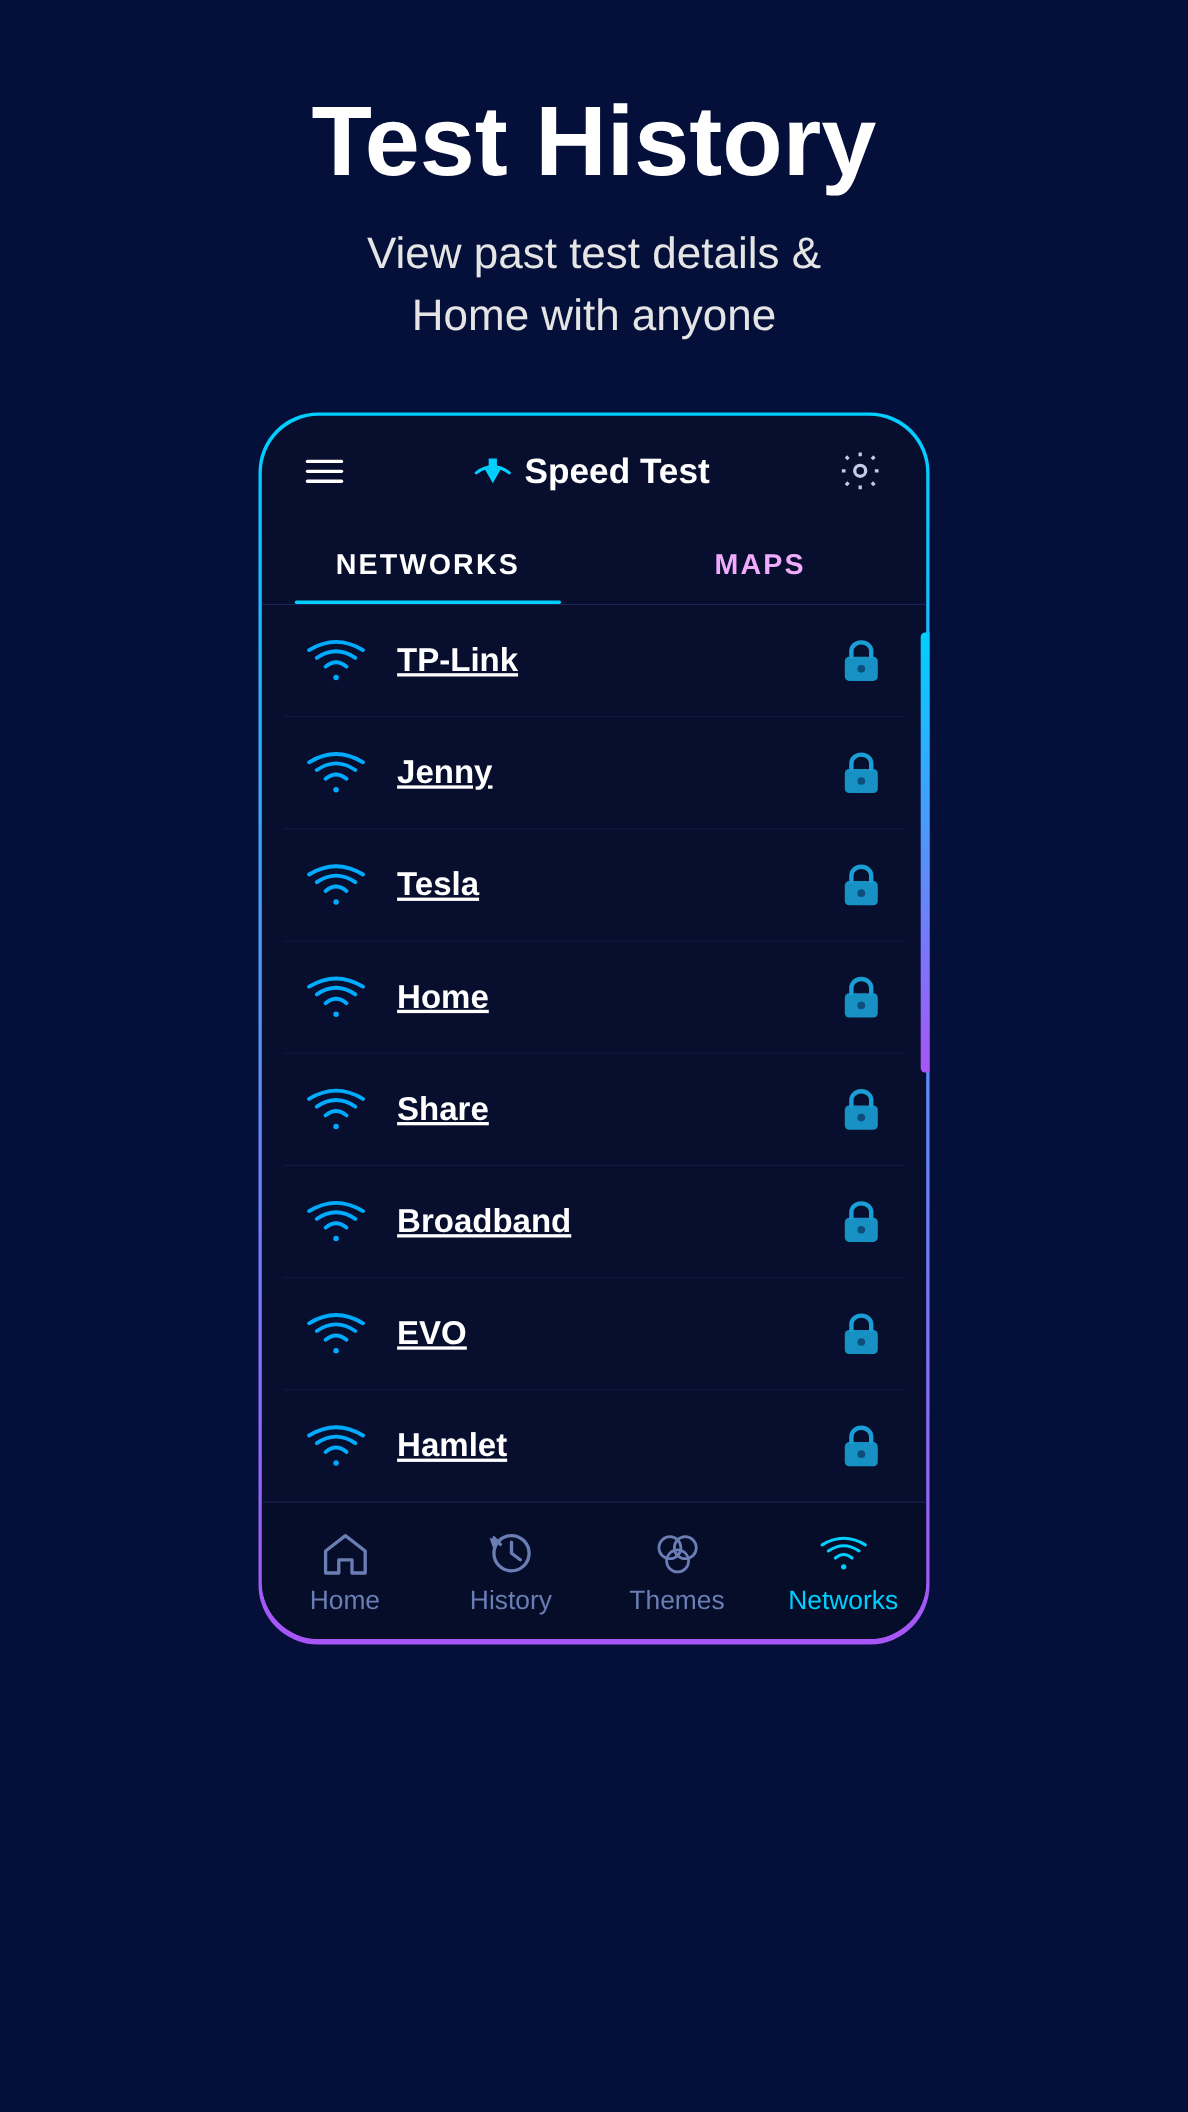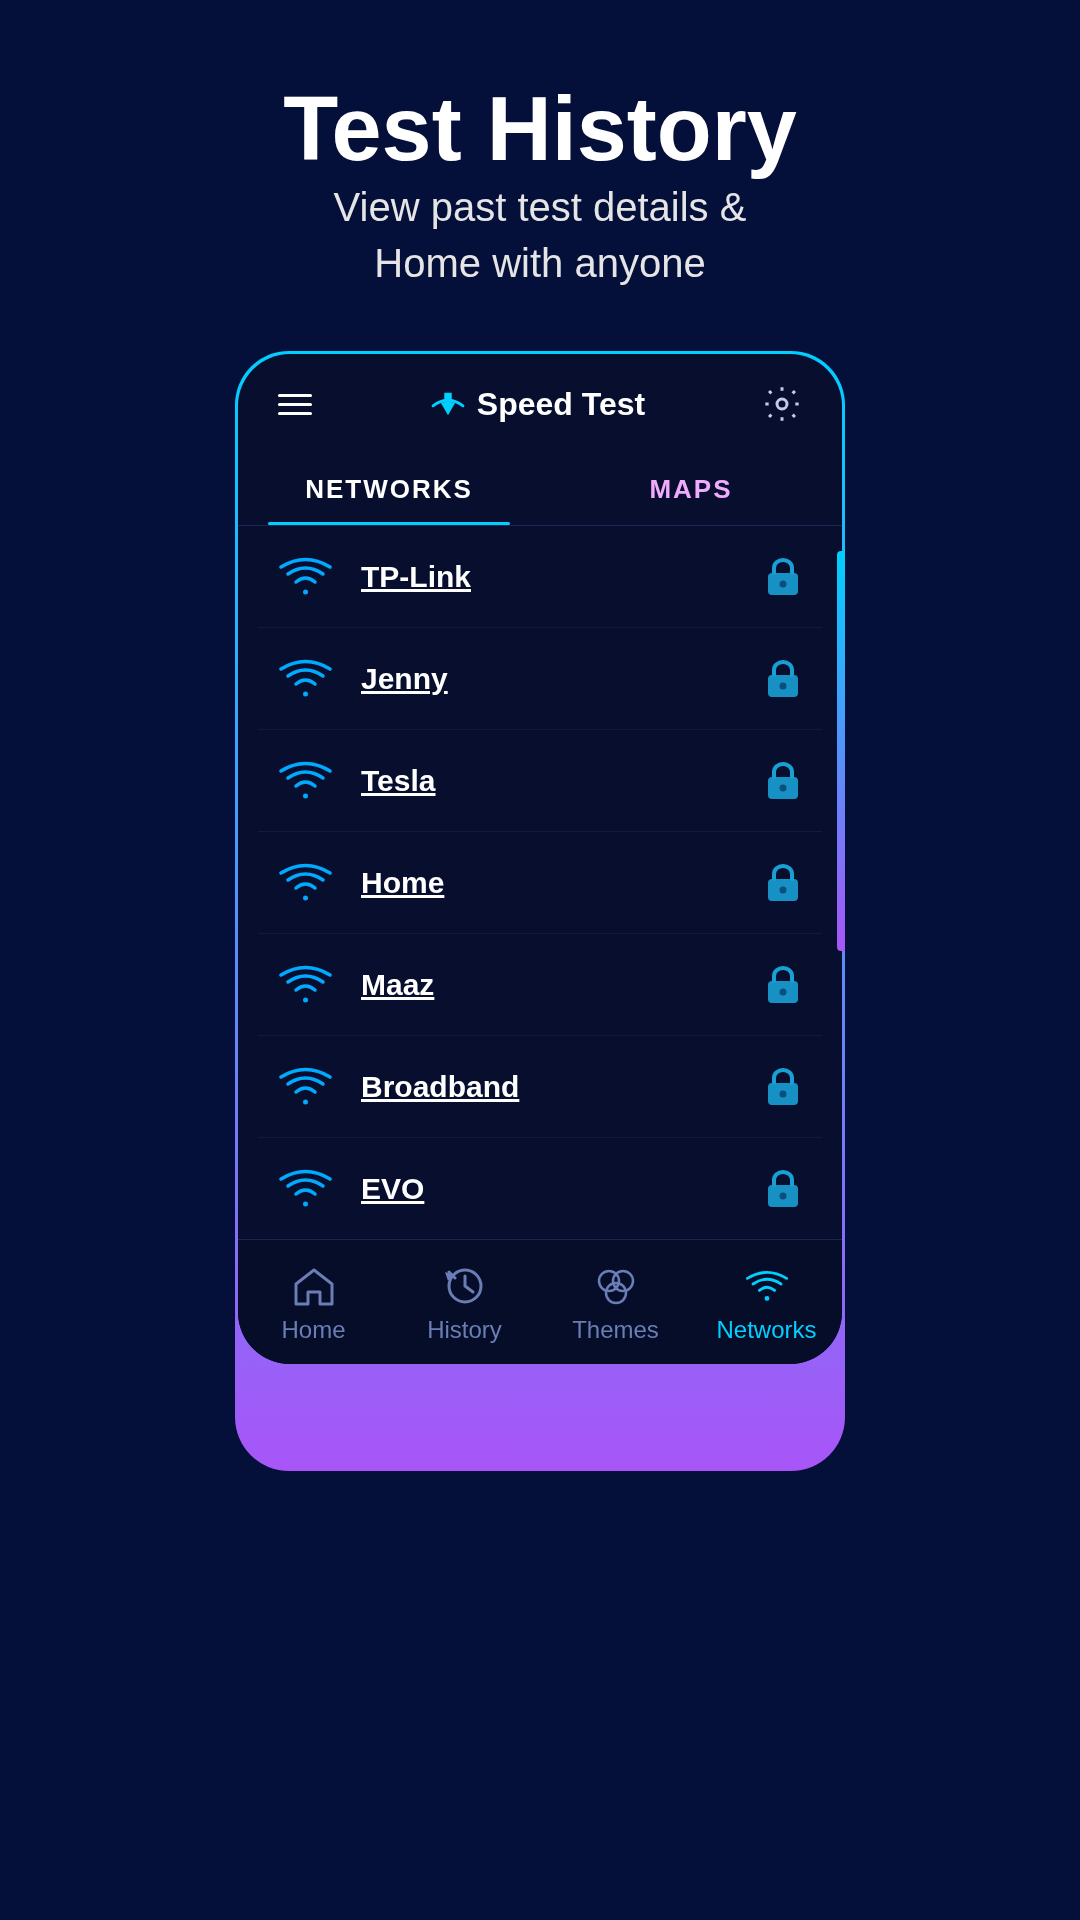--- a/index.html
+++ b/index.html
@@ -19,20 +19,21 @@
       width: 100%;
       padding: 80px 40px 60px;
       text-align: center;
     }
 
     .main-title {
       font-size: 90px;
       font-weight: 900;
       color: #ffffff;
       line-height: 1.1;
+      margin-bottom: 24px;
     }
 
     .subtitle {
       font-size: 40px;
       color: #e5e5e5;
       line-height: 1.4;
     }
 
     
     .phone-outer {
@@ -333,21 +334,21 @@
         </svg>
       </div>
 
       <div class="network-item">
         <svg class="wifi-signal" viewBox="0 0 55 45">
           <path d="M27.5 38 L27.5 38" stroke="#00aaff" stroke-width="5" stroke-linecap="round"></path>
           <path d="M18 28 Q27.5 20 37 28" stroke="#00aaff" stroke-width="3.5" fill="none" stroke-linecap="round"></path>
           <path d="M10 20 Q27.5 8 45 20" stroke="#00aaff" stroke-width="3.5" fill="none" stroke-linecap="round"></path>
           <path d="M3 13 Q27.5 -2 52 13" stroke="#00aaff" stroke-width="3.5" fill="none" stroke-linecap="round"></path>
         </svg>
-        <span class="network-name">Maaz</span>
+        <span class="network-name">Share</span>
         <svg class="lock-icon" viewBox="0 0 38 44" fill="none">
           <rect x="4" y="18" width="30" height="22" rx="4" fill="#1a9fd4" opacity="0.9"></rect>
           <path d="M10 18V13C10 8.58 14 5 19 5C24 5 28 8.58 28 13V18" stroke="#1a9fd4" stroke-width="4" fill="none" stroke-linecap="round"></path>
           <circle cx="19" cy="29" r="3.5" fill="#0d4f7c"></circle>
         </svg>
       </div>
 
       <div class="network-item">
         <svg class="wifi-signal" viewBox="0 0 55 45">
           <path d="M27.5 38 L27.5 38" stroke="#00aaff" stroke-width="5" stroke-linecap="round"></path>
@@ -371,20 +372,34 @@
           <path d="M3 13 Q27.5 -2 52 13" stroke="#00aaff" stroke-width="3.5" fill="none" stroke-linecap="round"></path>
         </svg>
         <span class="network-name">EVO</span>
         <svg class="lock-icon" viewBox="0 0 38 44" fill="none">
           <rect x="4" y="18" width="30" height="22" rx="4" fill="#1a9fd4" opacity="0.9"></rect>
           <path d="M10 18V13C10 8.58 14 5 19 5C24 5 28 8.58 28 13V18" stroke="#1a9fd4" stroke-width="4" fill="none" stroke-linecap="round"></path>
           <circle cx="19" cy="29" r="3.5" fill="#0d4f7c"></circle>
         </svg>
       </div>
 
+      <div class="network-item">
+        <svg class="wifi-signal" viewBox="0 0 55 45">
+          <path d="M27.5 38 L27.5 38" stroke="#00aaff" stroke-width="5" stroke-linecap="round"></path>
+          <path d="M18 28 Q27.5 20 37 28" stroke="#00aaff" stroke-width="3.5" fill="none" stroke-linecap="round"></path>
+          <path d="M10 20 Q27.5 8 45 20" stroke="#00aaff" stroke-width="3.5" fill="none" stroke-linecap="round"></path>
+          <path d="M3 13 Q27.5 -2 52 13" stroke="#00aaff" stroke-width="3.5" fill="none" stroke-linecap="round"></path>
+        </svg>
+        <span class="network-name">Hamlet</span>
+        <svg class="lock-icon" viewBox="0 0 38 44" fill="none">
+          <rect x="4" y="18" width="30" height="22" rx="4" fill="#1a9fd4" opacity="0.9"></rect>
+          <path d="M10 18V13C10 8.58 14 5 19 5C24 5 28 8.58 28 13V18" stroke="#1a9fd4" stroke-width="4" fill="none" stroke-linecap="round"></path>
+          <circle cx="19" cy="29" r="3.5" fill="#0d4f7c"></circle>
+        </svg>
+      </div>
 
     </div>
 
     <div class="bottom-nav">
 
       <div class="nav-item">
         <div class="nav-icon">
           <svg width="44" height="40" viewBox="0 0 44 40" fill="none">
             <path d="M4 18 L22 4 L40 18 L40 38 L28 38 L28 26 L16 26 L16 38 L4 38 Z" stroke="#6a7db5" stroke-width="3" fill="none" stroke-linejoin="round"></path>
           </svg>

